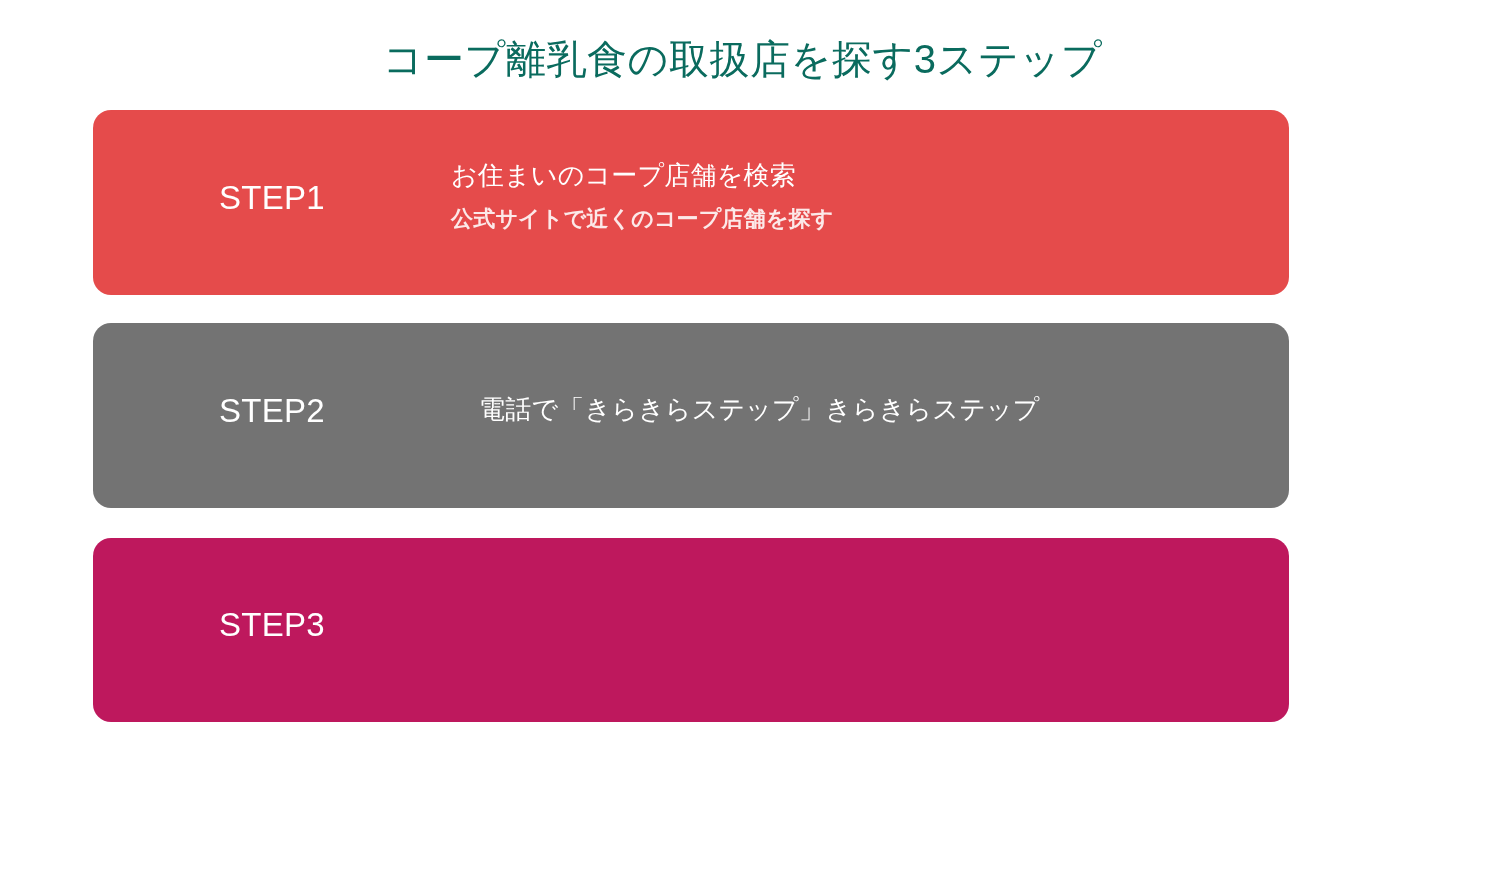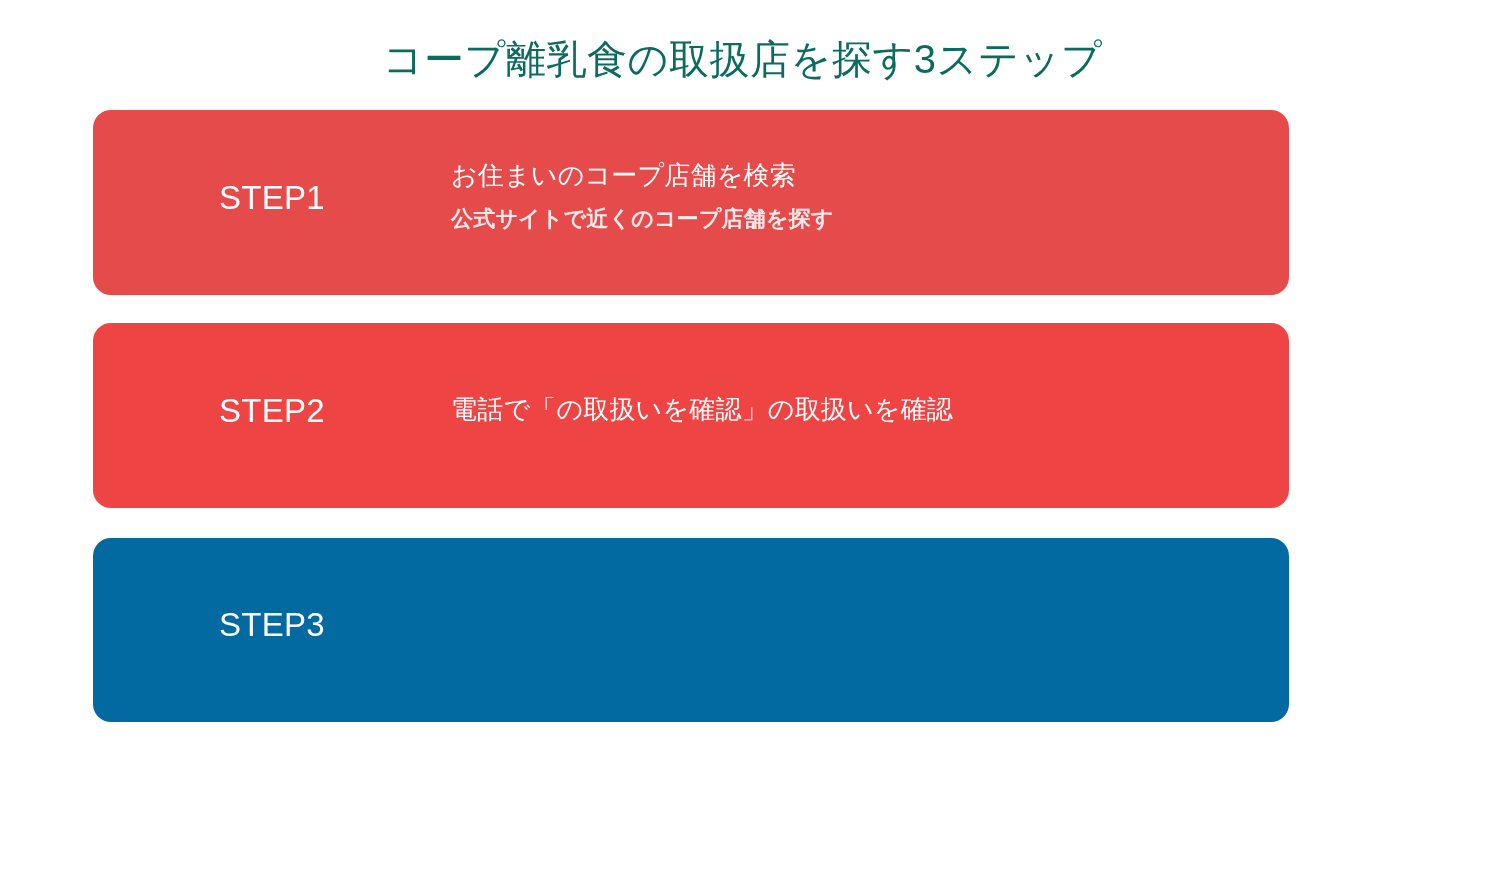--- a/index.html
+++ b/index.html
@@ -113,30 +113,30 @@
     <div class="step-card card-1" style="background-color: rgb(229, 75, 75);">
       <div class="step-label-col">
         <span class="step-label">STEP1</span>
       </div>
       <div class="step-text-col">
         <div class="step-heading">お住まいのコープ店舗を検索</div>
         <div class="step-sub">公式サイトで近くのコープ店舗を探す</div>
       </div>
     </div>
 
-    <div class="step-card card-2" style="background-color: #ef4444;">
+    <div class="step-card card-2" style="background-color: #737373; gap: 28px;">
       <div class="step-label-col">
         <span class="step-label">STEP2</span>
       </div>
       <div class="step-text-col">
-        <div class="step-heading">電話で「の取扱いを確認」の取扱いを確認</div>
+        <div class="step-heading">電話で「きらきらステップ」きらきらステップ</div>
       </div>
     </div>
 
-    <div class="step-card card-3" style="background-color: #0369a1;">
+    <div class="step-card card-3" style="background-color: #be185d;">
       <div class="step-label-col">
         <span class="step-label">STEP3</span>
       </div>
       <div class="step-text-col">
       </div>
     </div>
 
   </div>
 </div>
 

